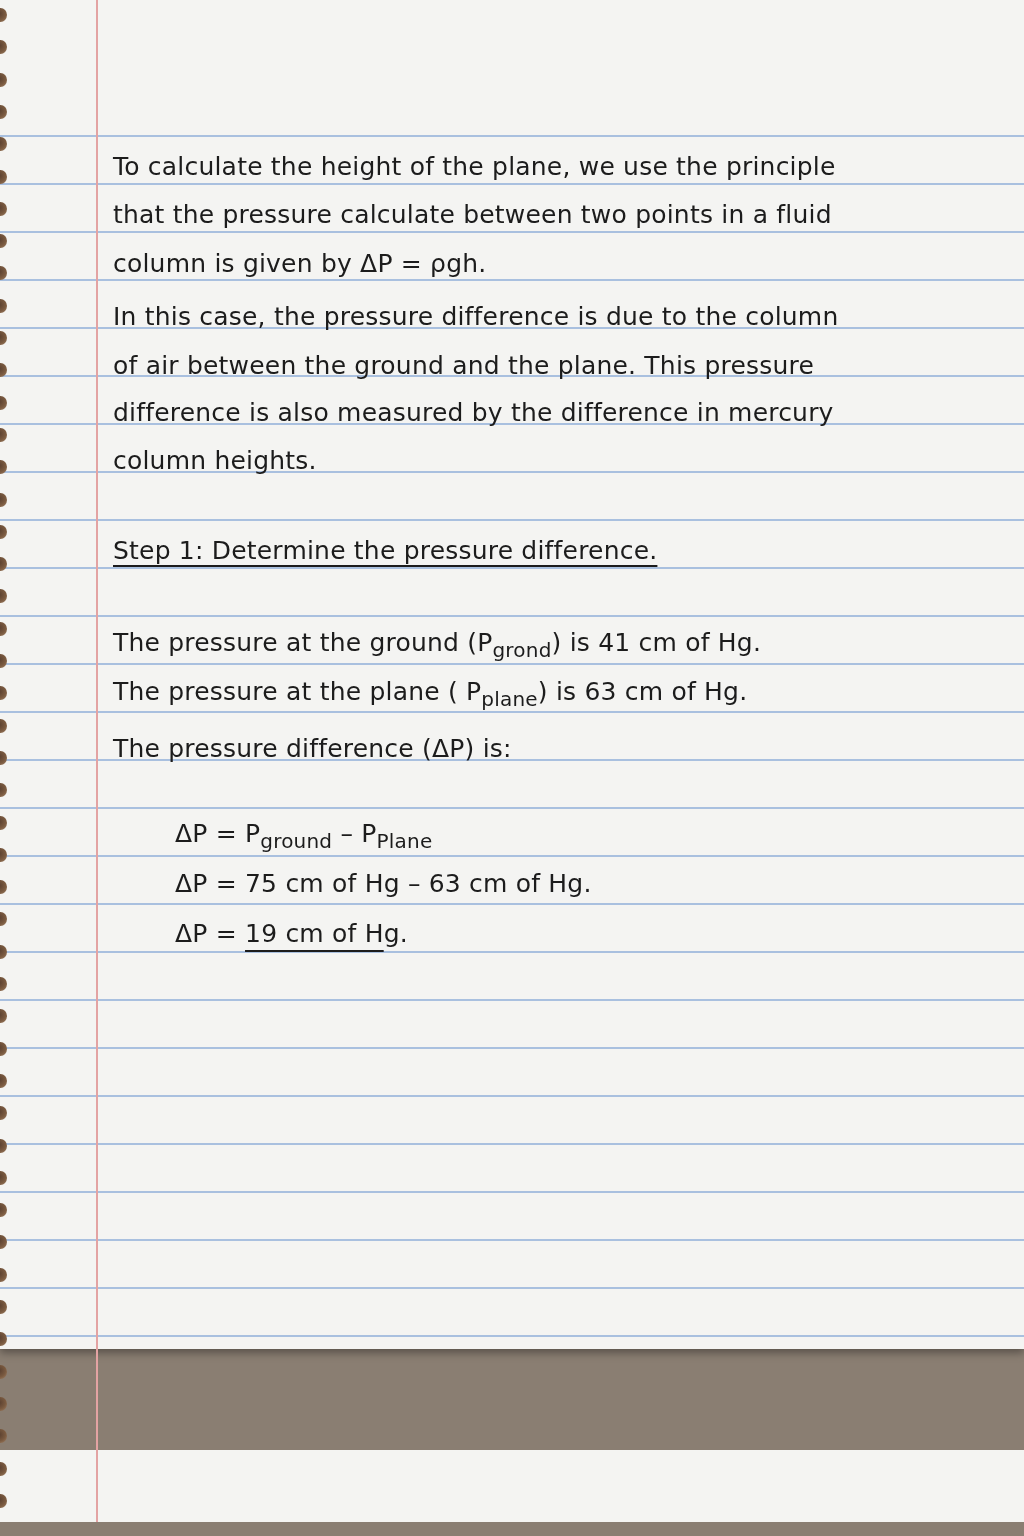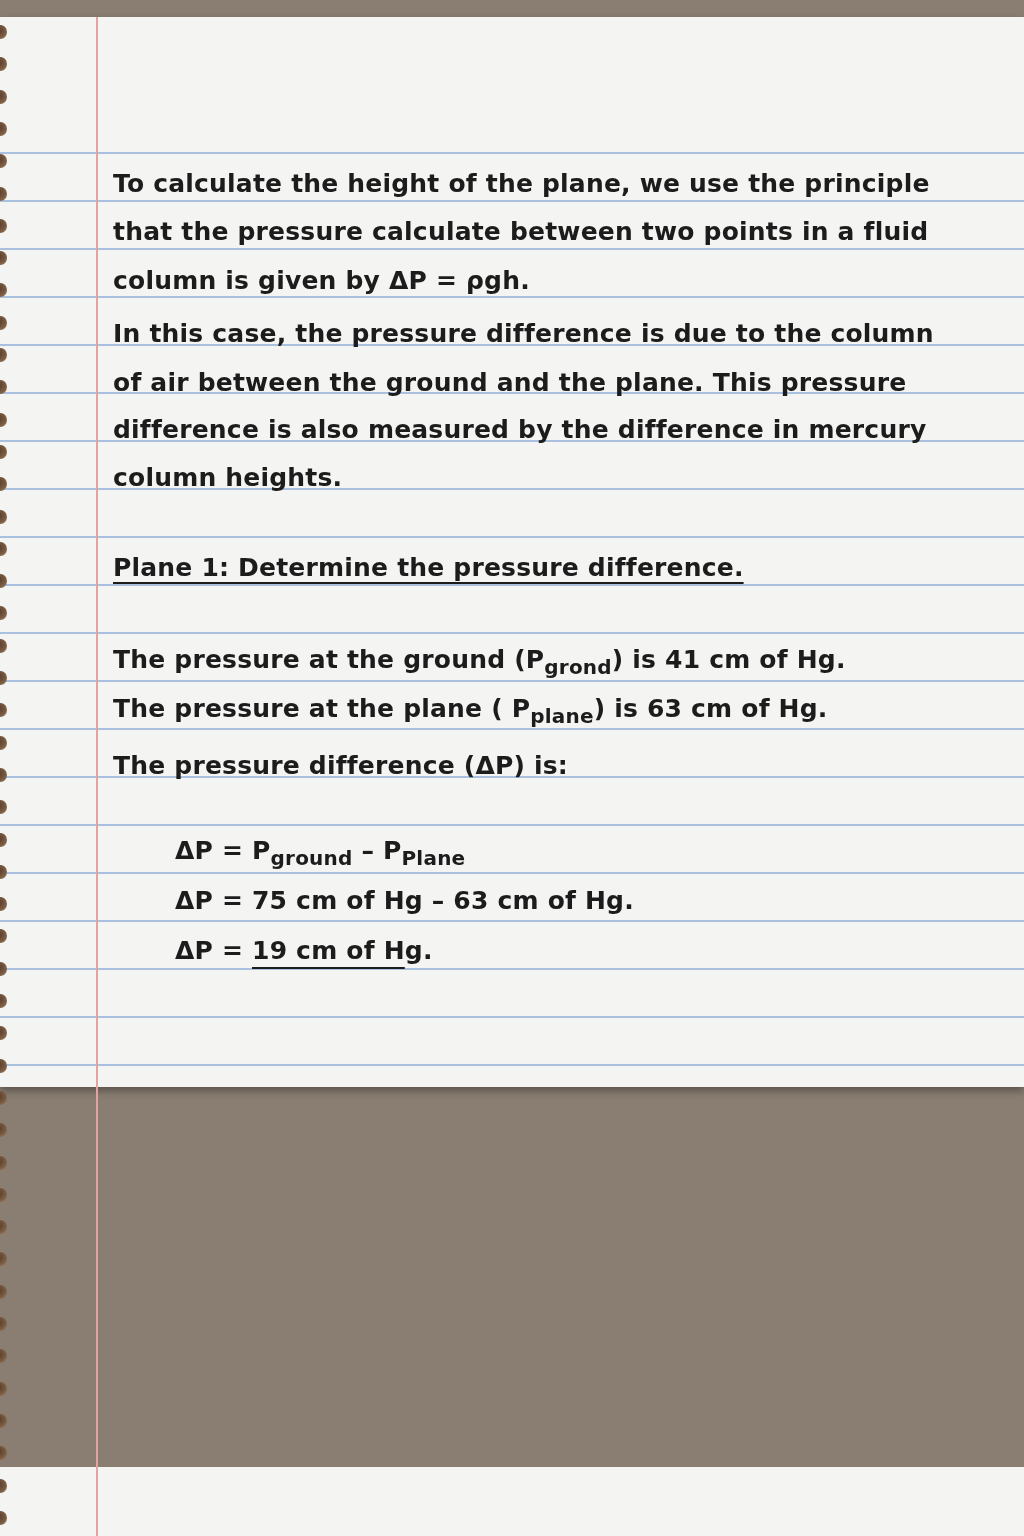--- a/index.html
+++ b/index.html
@@ -10,35 +10,34 @@
       width: 1024px;
       height: 1536px;
       background: #8a7e72;
       position: relative;
       overflow: hidden;
       font-family: "DejaVu Sans", sans-serif;
     }
     .paper {
       position: absolute;
       left: 0;
-      top: 17px;
-      width: 1024px;
-      height: 1070px;
+      top: 0;
+      width: 1024px;
+      height: 1349px;
       background: #f4f4f2;
       box-shadow: 0 4px 8px rgba(0,0,0,0.35);
       background-image:
         repeating-linear-gradient(to bottom,
           transparent 0px,
           transparent 46px,
           #a9c0df 46px,
           #a9c0df 48px);
       background-position: 0 89px;
       background-repeat: repeat-y;
       background-size: 100% 48px;
-      font-weight: bold;
     }
     .paper-top-blank {
       position: absolute;
       left: 0;
       top: 0;
       width: 1024px;
       height: 133px;
       background: #f4f4f2;
     }
     .paper-bottom-blank {
@@ -179,21 +178,21 @@
 
     <div class="line" style="top:152px">To calculate the height of the plane, we use the principle</div>
     <div class="line" style="top:200px">that the pressure calculate between two points in a fluid</div>
     <div class="line" style="top:249px">column is given by ΔP = ρgh.</div>
 
     <div class="line" style="top:302px">In this case, the pressure difference is due to the column</div>
     <div class="line" style="top:351px">of air between the ground and the plane. This pressure</div>
     <div class="line" style="top:398px">difference is also measured by the difference in mercury</div>
     <div class="line" style="top:446px">column heights.</div>
 
-    <div class="line heading" style="top:536px">Plane 1: Determine the pressure difference.</div>
+    <div class="line heading" style="top:536px">Step 1: Determine the pressure difference.</div>
 
     <div class="line" style="top:628px">
       <span>The pressure at the ground (P</span><span class="sub">grond</span><span>) is 41 cm of Hg.</span>
     </div>
     <div class="line" style="top:677px">
       <span>The pressure at the plane ( P</span><span class="sub">plane</span><span>) is 63 cm of Hg.</span>
     </div>
     <div class="line" style="top:734px">The pressure difference (ΔP) is:</div>
 
     <div class="line eq" style="top:819px">

